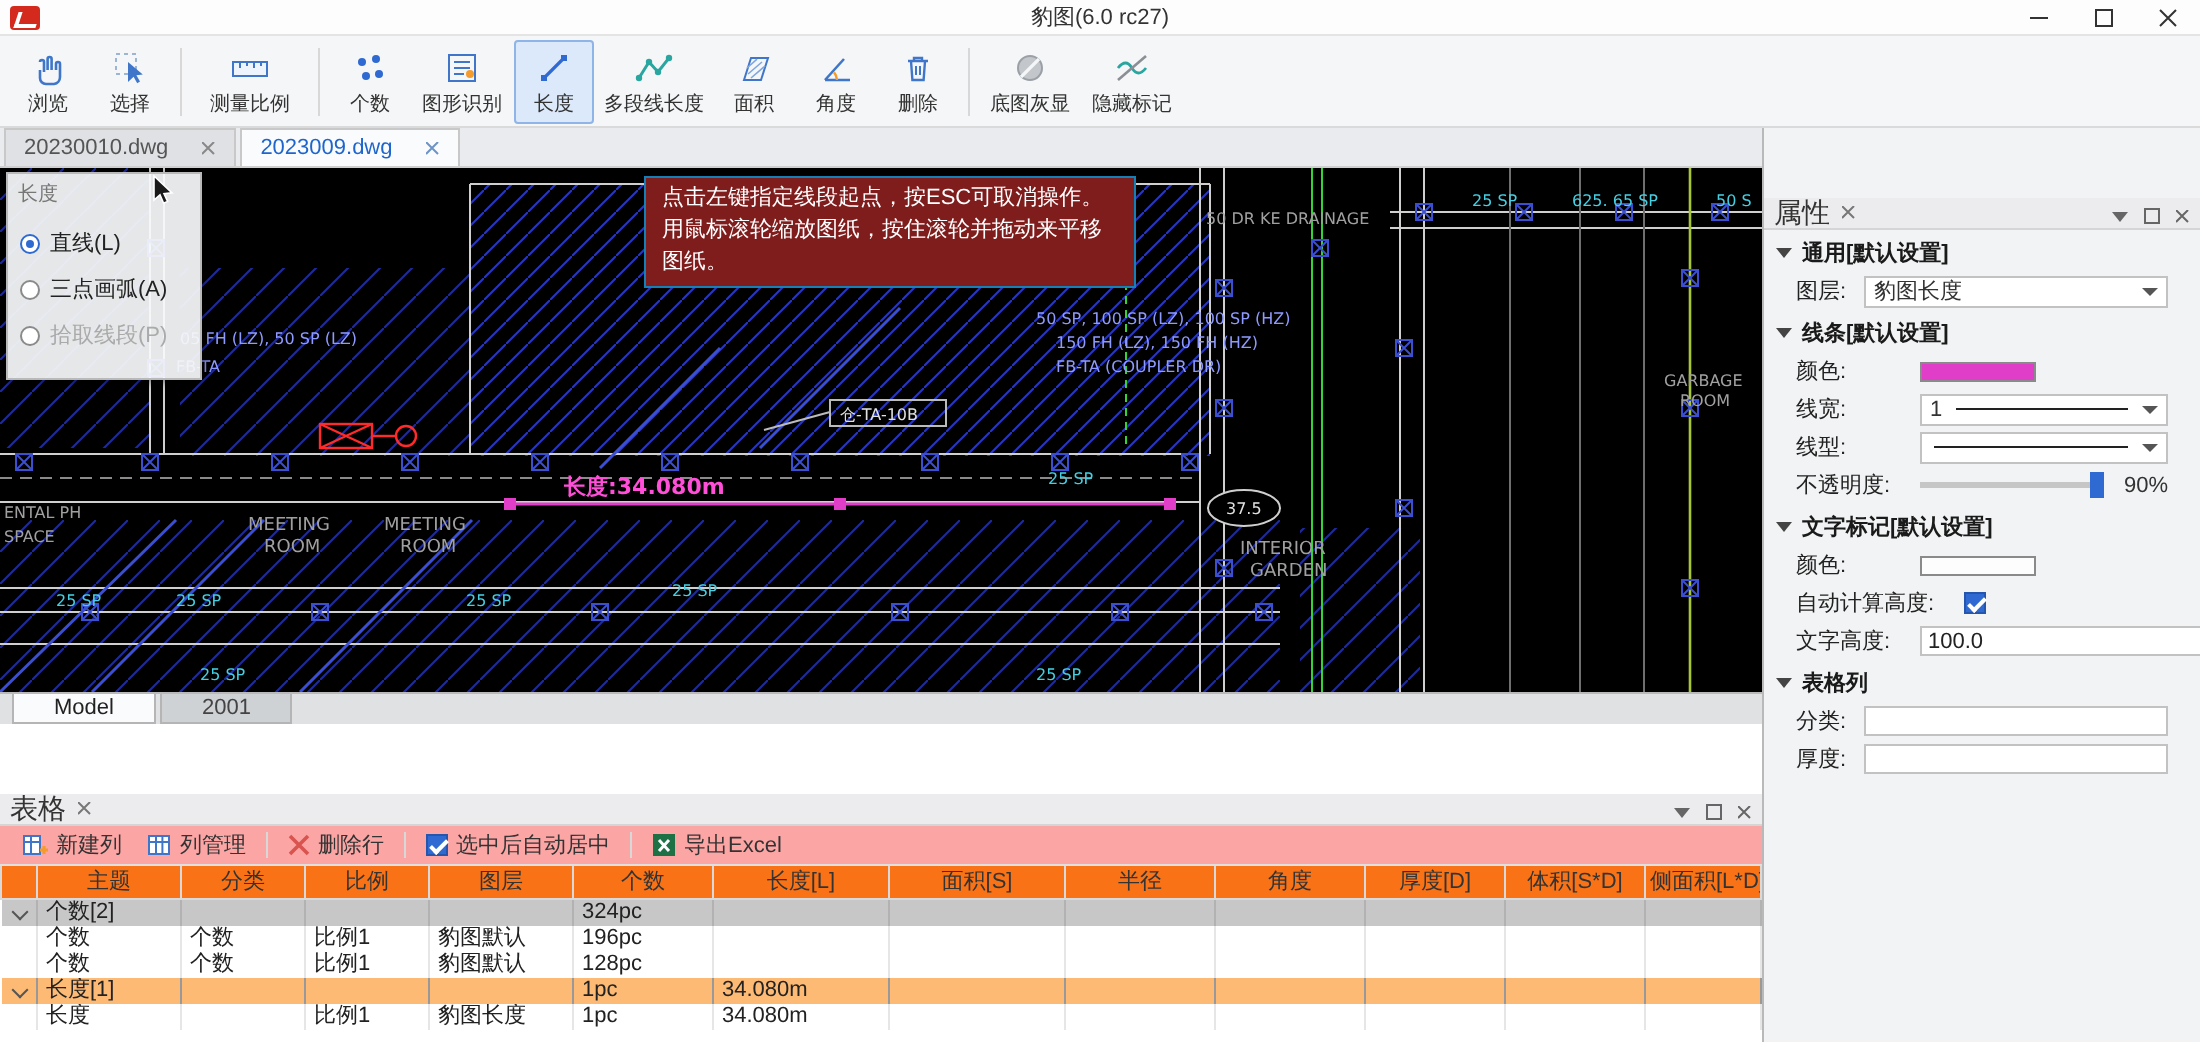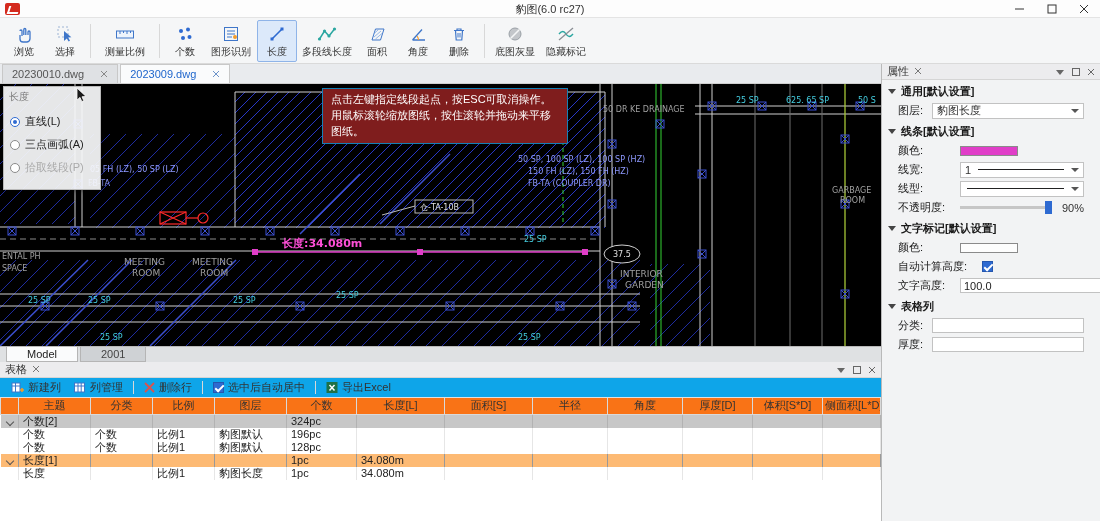--- a/index.html
+++ b/index.html
@@ -59,23 +59,23 @@
   .f8 { font-size:8px; } .f9 { font-size:9px; } .f11 { font-size:11px; }
   text { font-family:"DejaVu Sans",sans-serif; }
 
   
   .canvas-tabs { height:16px; flex:none; background:#dfe1e3; border-top:1px solid #b9b9b9; display:flex; align-items:stretch; padding-left:6px; }
   .ctab { padding:0 20px; font-size:11px; display:flex; align-items:center; background:#cfd2d5; border:1px solid #b5b5b5; border-top:none; color:#444; margin-right:2px; }
   .ctab.active { background:#fafbfc; color:#222; }
 
   
   .table-panel { flex:1; display:flex; flex-direction:column; background:#fff; overflow:hidden; }
-  .panel-head { height:16px; flex:none; background:#ececee; display:flex; align-items:center; gap:6px; padding:0 5px; font-size:11px; color:#333; border-bottom:1px solid #d5d5d5; }
+  .panel-head { height:16px; flex:none; background:#ececee; display:flex; align-items:center; gap:6px; padding:0 5px; font-size:14px; color:#333; border-bottom:1px solid #d5d5d5;margin-top:35px; }
   .ph-icons { margin-left:auto; display:flex; gap:8px; align-items:center; }
-  .tbl-toolbar { height:20px; flex:none; display:flex; align-items:center; gap:2px; padding:0 6px; background:#0ea5e9; border-bottom:1px solid #e0e0e0; font-size:11px; color:#333; }
+  .tbl-toolbar { height:20px; flex:none; display:flex; align-items:center; gap:2px; padding:0 6px; background:#fca5a5; border-bottom:1px solid #e0e0e0; font-size:11px; color:#333; }
   .tb-item { display:flex; align-items:center; gap:4px; padding:1px 5px; border-radius:2px; }
   .tsep { width:1px; height:13px; background:#d8d8d8; margin:0 3px; }
   .checkbox { width:11px; height:11px; background:#2e6ad1; border:1px solid #2456ae; position:relative; flex:none; }
   .checkbox::after { content:""; position:absolute; left:3px; top:0; width:3px; height:7px; border:solid #fff; border-width:0 2px 2px 0; transform:rotate(45deg); }
   table.grid { border-collapse:collapse; table-layout:fixed; width:880px; font-size:11px; }
   .grid th { background:#f97316; border:1px solid #d9d9d9; border-top:none; font-weight:normal; height:16px; padding:0 2px; color:#333; white-space:nowrap; overflow:hidden; }
   .grid td { border-right:1px solid #e6e6e6; height:13px; padding:0 4px; color:#222; white-space:nowrap; overflow:hidden; line-height:13px; }
   tr.group td { background:#c7c7c7; border-right-color:#b2b2b2; }
   tr.group.sel td { background:#fdba74; border-right-color:#999; }
   .chev { display:inline-block; width:6px; height:6px; border-right:1px solid #555; border-bottom:1px solid #555; transform:rotate(45deg); margin-left:2px; }

